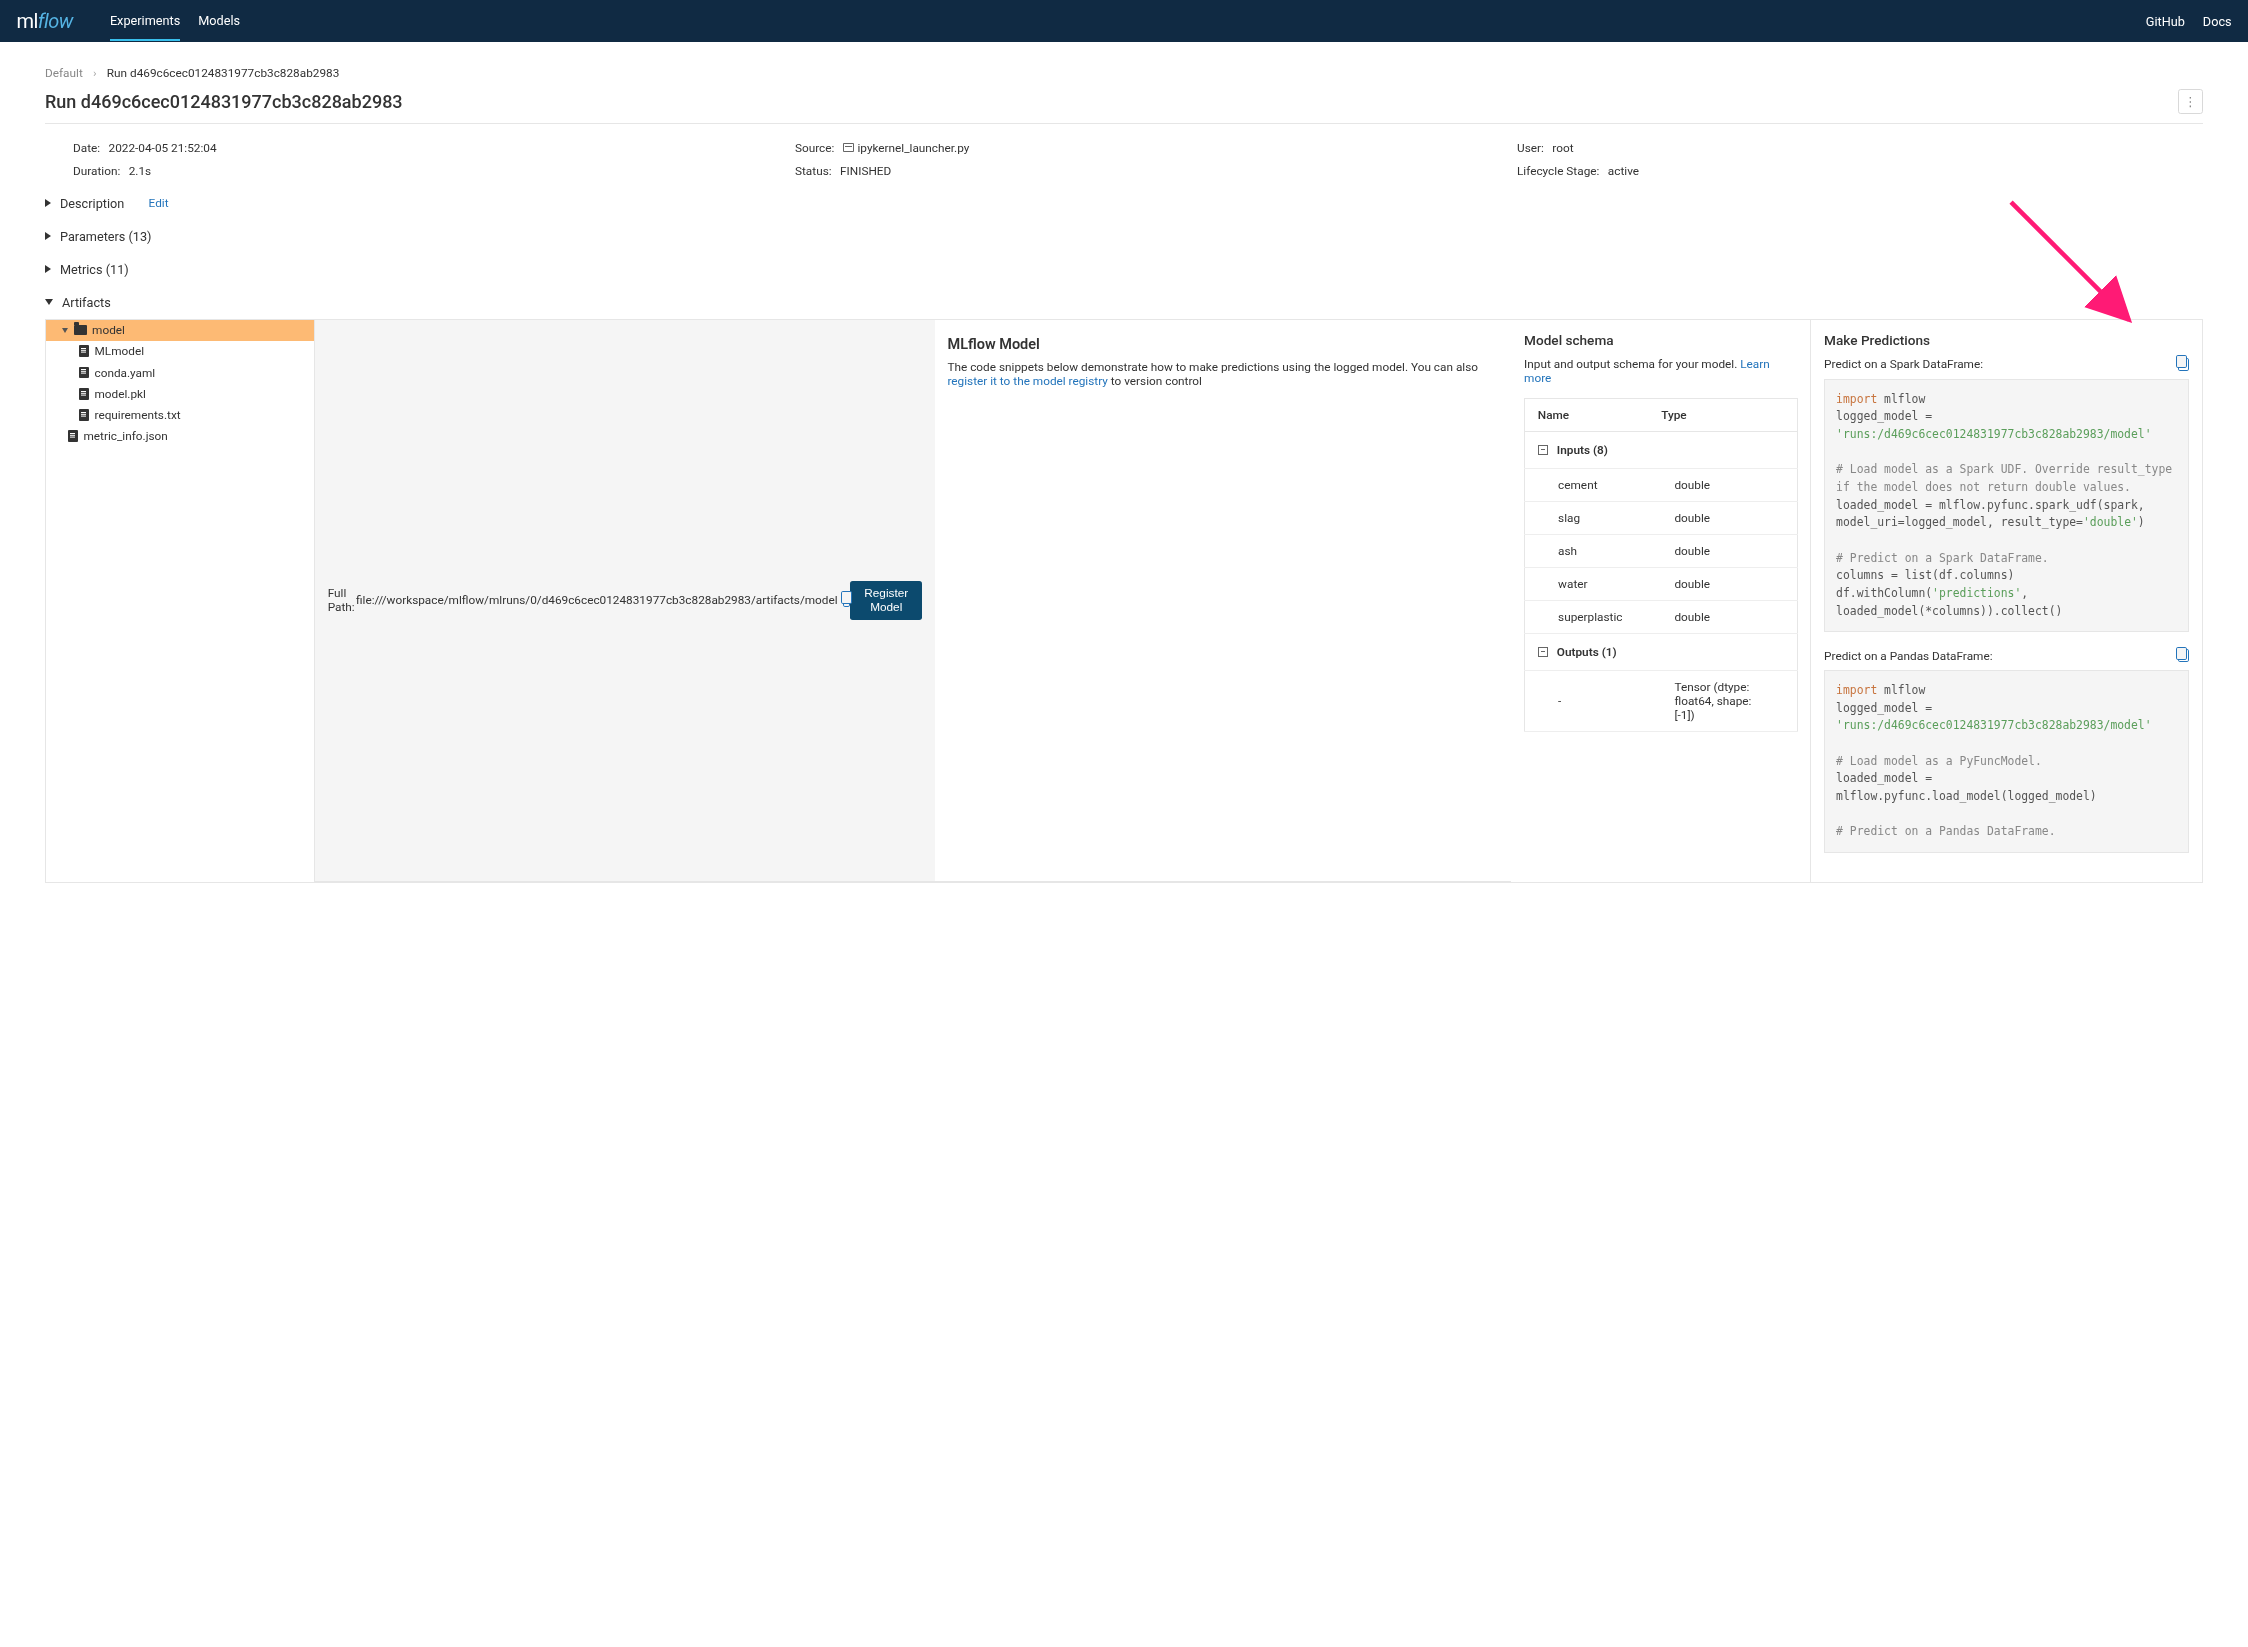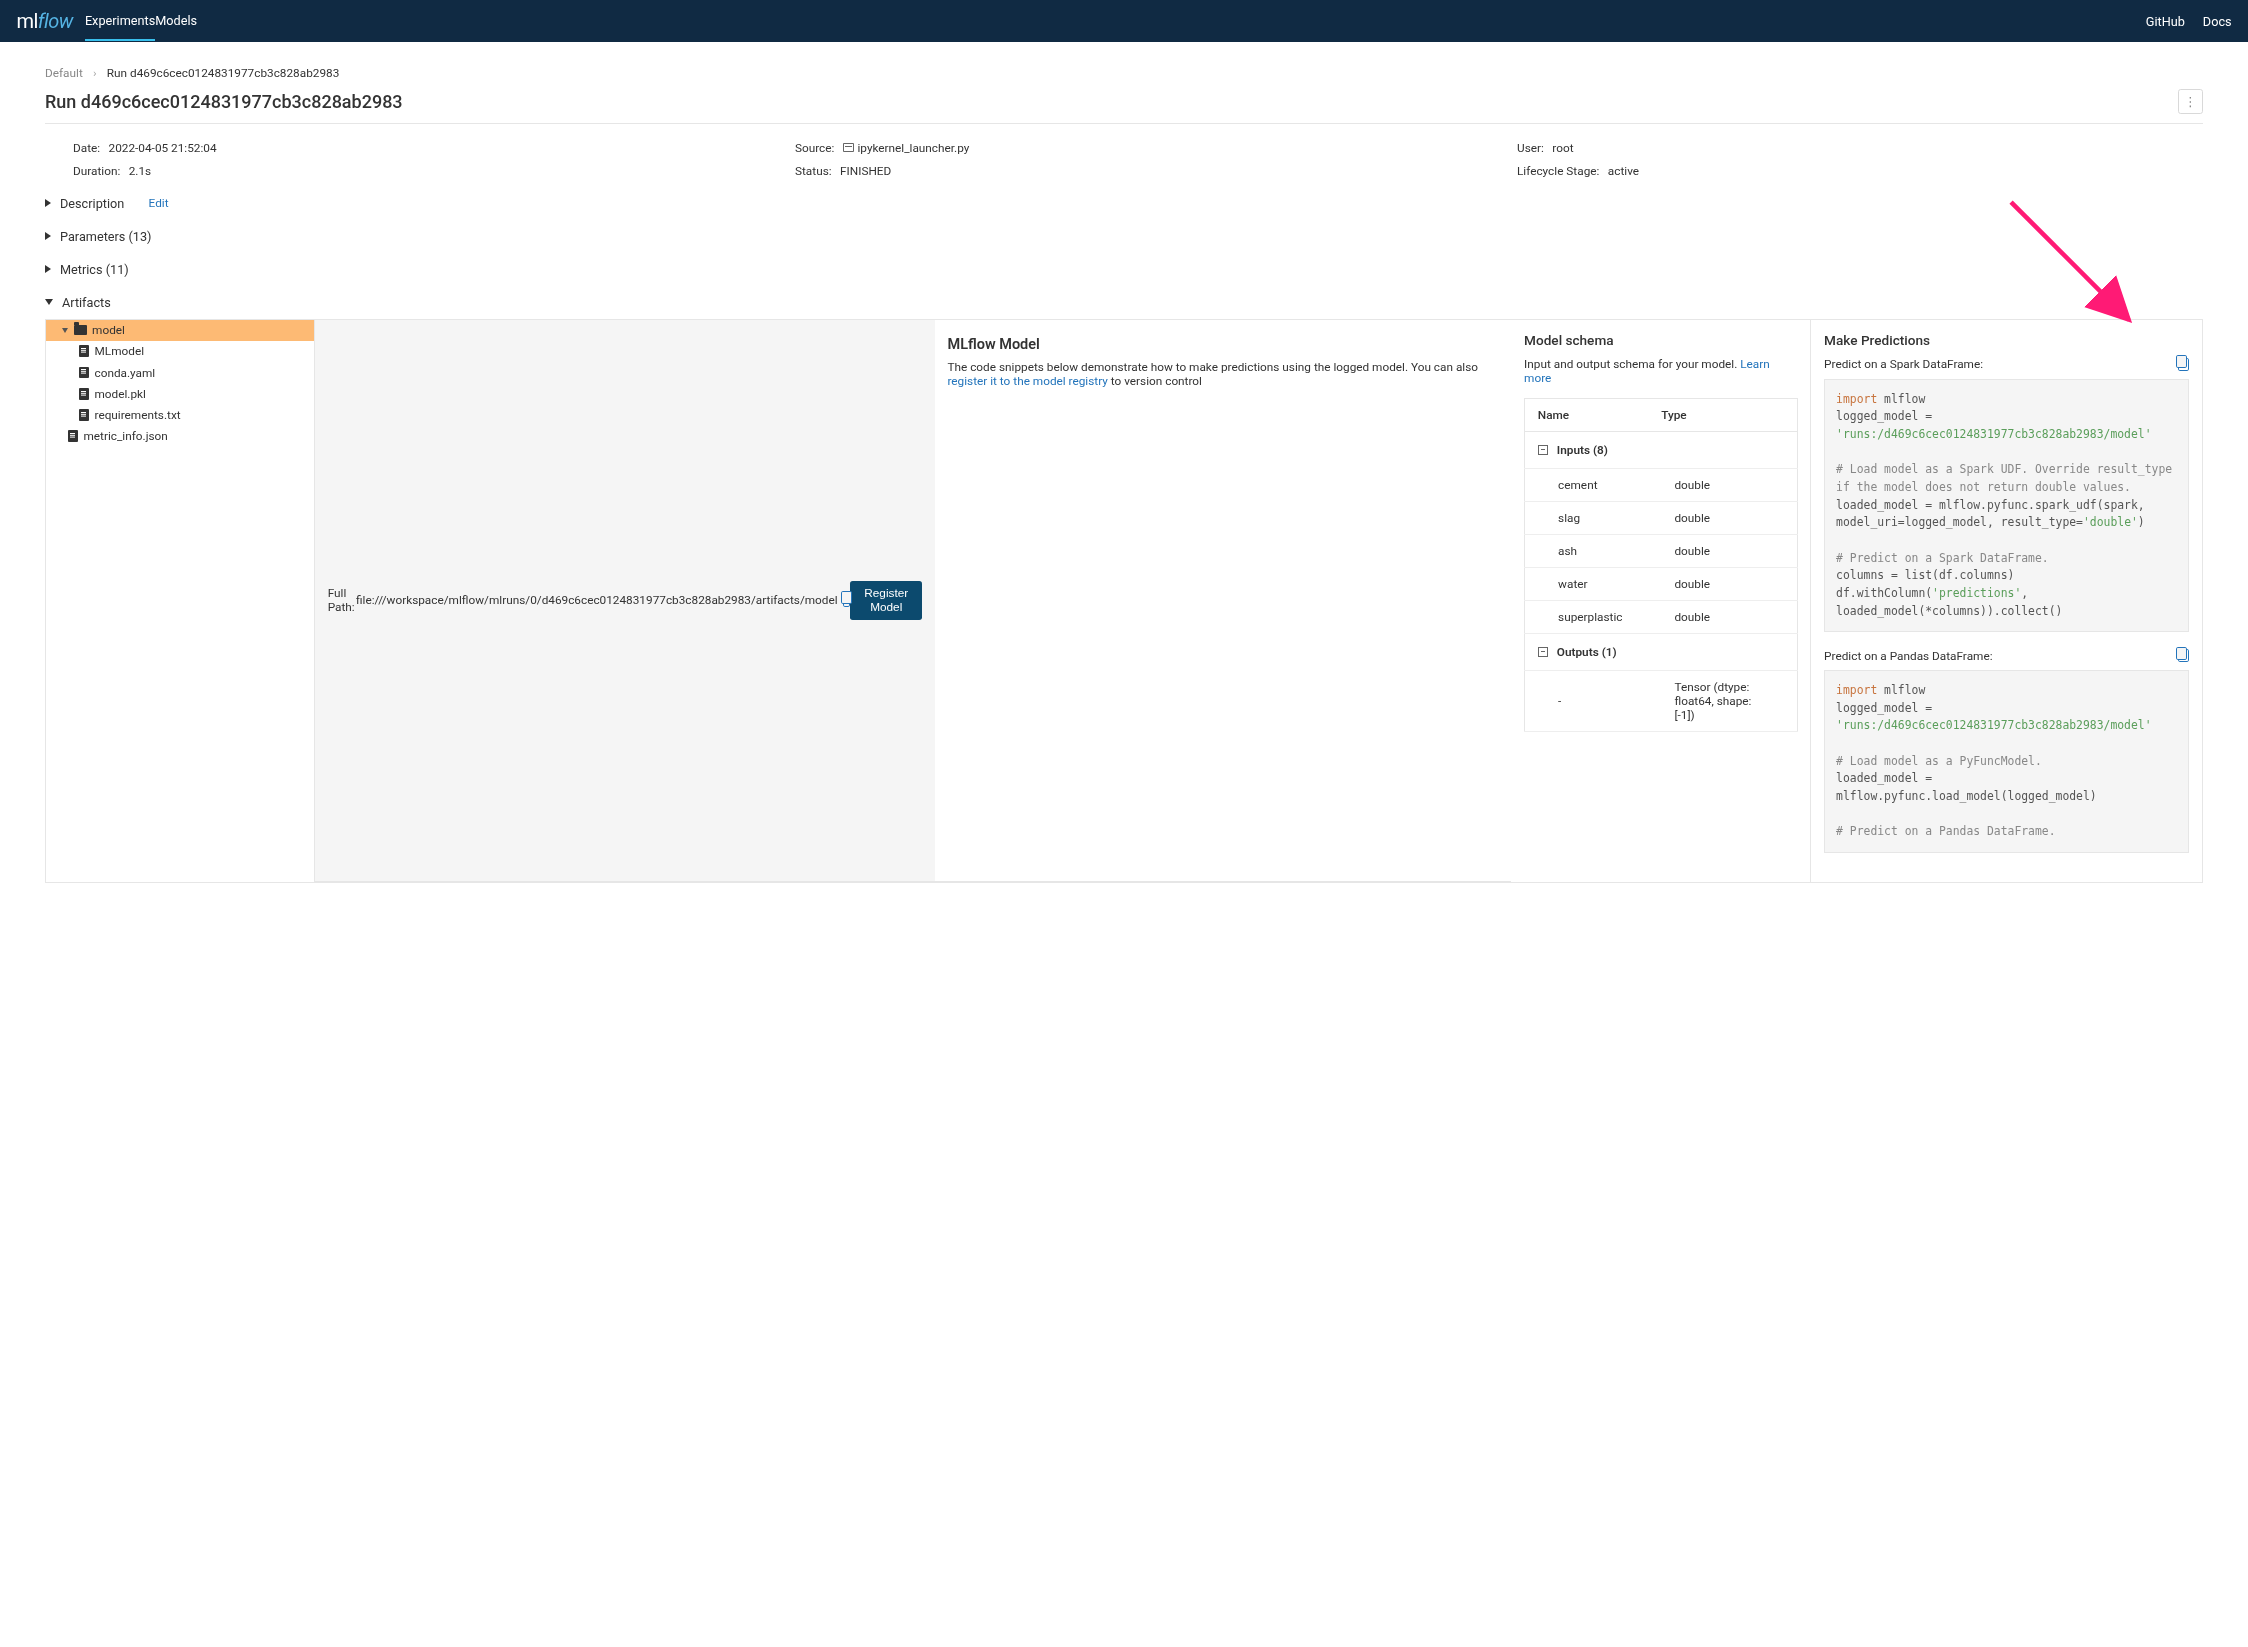--- a/index.html
+++ b/index.html
@@ -1,24 +1,24 @@
 <!DOCTYPE html>
 <html style="font-size:14.5px"><head>
 <meta charset="utf-8">
 <style>
 * { box-sizing: border-box; margin: 0; padding: 0; }
 body { font-family: -apple-system, BlinkMacSystemFont, "Segoe UI", Roboto, sans-serif; font-size: 11.8px; color: #333; background: #fff; }
 a { color: #2374bb; text-decoration: none; }
 
 
 .header { background: #102a43; color: #fff; height: 42px; display: flex; align-items: center; padding: 0 16.4px; }
-.logo { font-size: 20px; font-weight: 400; margin-right: 12px; letter-spacing: -0.5px; }
+.logo { font-size: 20px; font-weight: 400; margin-right: 37px; letter-spacing: -0.5px; }
 .logo .ml { color: #fff; }
 .logo .flow { color: #55b3e3; font-style: italic; }
-.nav-tabs { display: flex; }
+.nav-tabs { display: flex; gap: 18px; }
 .nav-tab { color: #fff; padding: 11px 0; cursor: pointer; font-size: 12.7px; }
 .nav-tab.active { border-bottom: 2.7px solid #39c0ed; }
 .header-right { margin-left: auto; display: flex; gap: 18px; }
 .header-link { color: #fff; font-size: 12.7px; cursor: pointer; }
 
 
 .content { padding: 16.4px 45px 0 45px; }
 .breadcrumb { font-size: 11.8px; padding: 7.3px 0 9px; }
 .breadcrumb-item { color: #888; }
 .breadcrumb-sep { color: #aaa; margin: 0 7.3px; }

